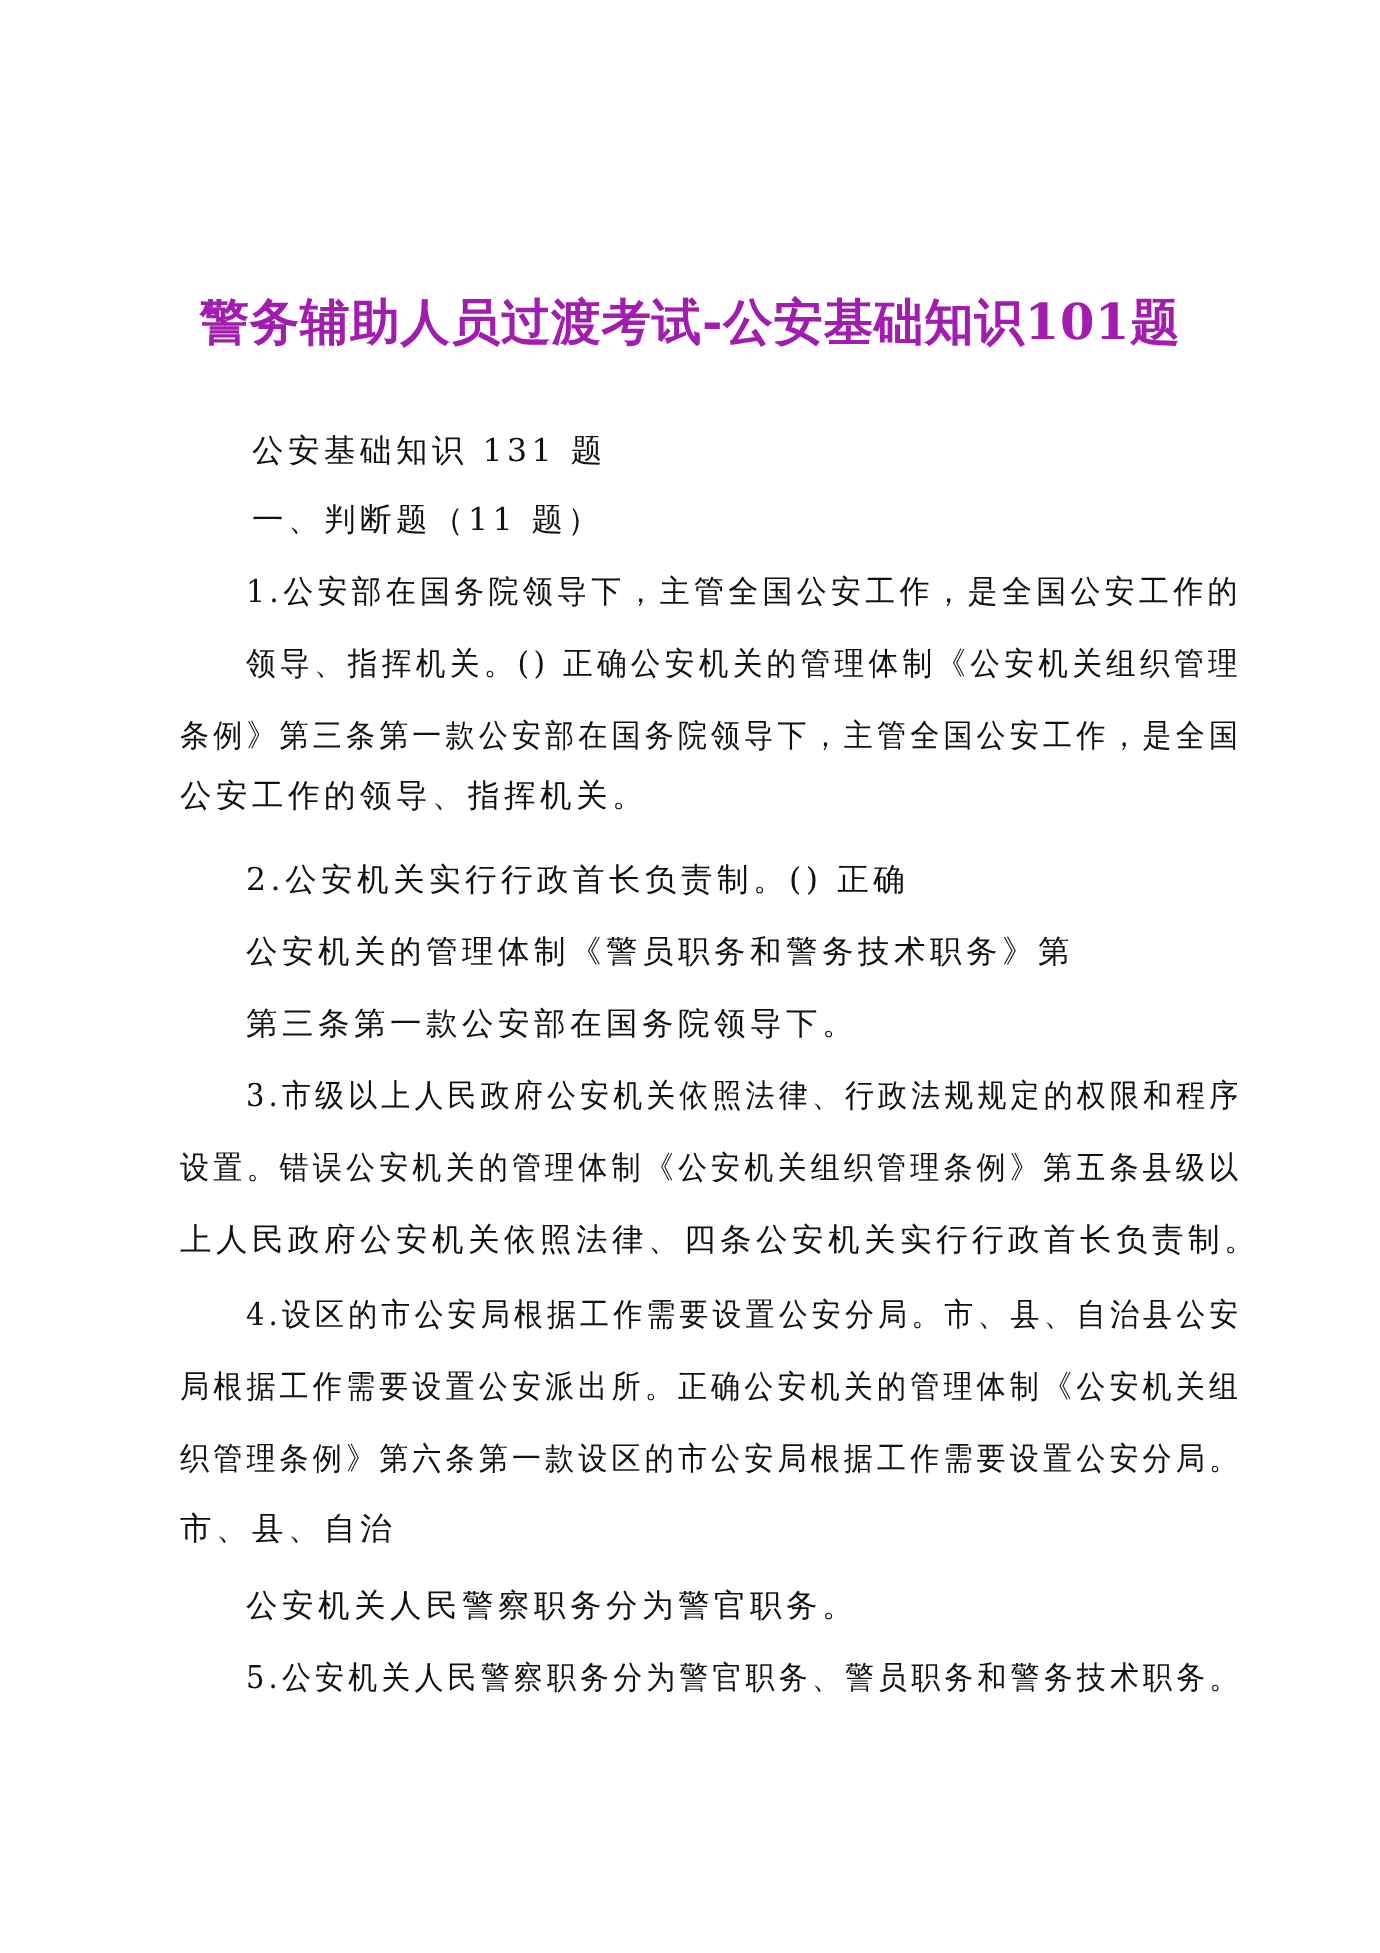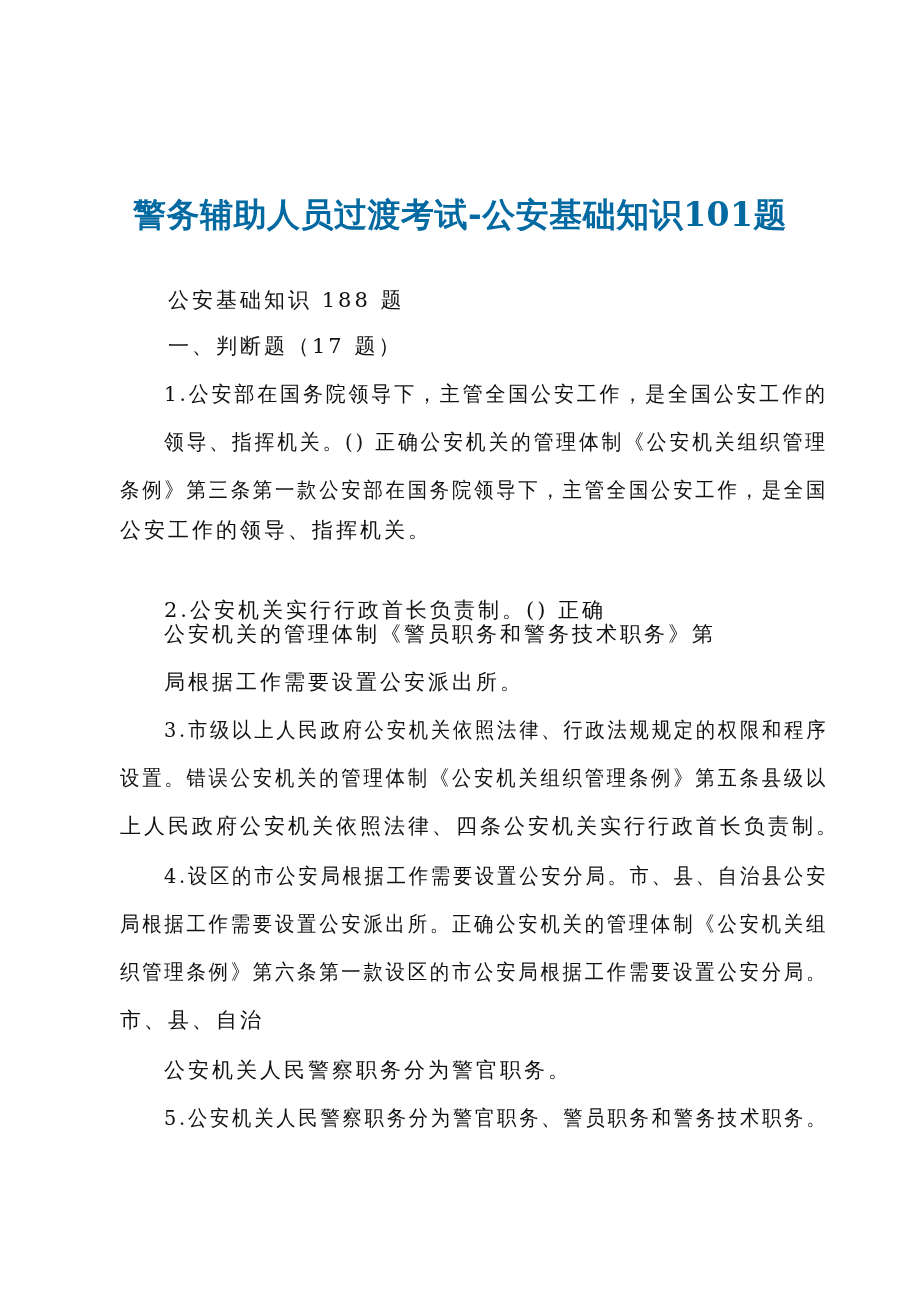--- a/index.html
+++ b/index.html
@@ -1,42 +1,42 @@
 <!DOCTYPE html>
 <html><head>
 <meta charset="utf-8">
 <style>
   html, body { margin:0; padding:0; background:#ffffff; }
   body { width:920px; height:1302px; position:relative; overflow:hidden; }
   .page { position:absolute; left:0; top:0; width:920px; height:1302px; background:#fff; }
   .title {
     position:absolute; left:0; width:920px; top:193px; text-align:center;
     font-family:"DejaVu Serif", serif; font-weight:bold; font-size:33px;
-    color:#0369a1; letter-spacing:0.5px; white-space:nowrap;
+    color:#a21caf; letter-spacing:0.5px; white-space:nowrap;
   }
   .line {
     position:absolute; font-family:"DejaVu Serif", serif; font-size:21px;
     color:#111; white-space:nowrap; letter-spacing:3px; line-height:28px;
   }
 </style>
 </head>
 <body>
 
 <div class="page">
   <div class="title">警务辅助人员过渡考试-公安基础知识101题</div>
   <div id="lines">
-      <div class="line" style="left: 168px; top: 286px;">公安基础知识 188 题</div>
-      <div class="line" style="left: 168px; top: 332px;">一、判断题（17 题）</div>
+      <div class="line" style="left: 168px; top: 286px;">公安基础知识 131 题</div>
+      <div class="line" style="left: 168px; top: 332px;">一、判断题（11 题）</div>
       <div class="line" style="left: 164px; top: 380px; transform-origin: left top; transform: scaleX(0.951);">1.公安部在国务院领导下，主管全国公安工作，是全国公安工作的</div>
       <div class="line" style="left: 164px; top: 428px; transform-origin: left top; transform: scaleX(0.943);">领导、指挥机关。() 正确公安机关的管理体制《公安机关组织管理</div>
       <div class="line" style="left: 120px; top: 476px; transform-origin: left top; transform: scaleX(0.922);">条例》第三条第一款公安部在国务院领导下，主管全国公安工作，是全国</div>
       <div class="line" style="left: 120px; top: 516px;">公安工作的领导、指挥机关。</div>
-      <div class="line" style="left: 164px; top: 596px;">2.公安机关实行行政首长负责制。() 正确</div>
+      <div class="line" style="left: 164px; top: 572px;">2.公安机关实行行政首长负责制。() 正确</div>
       <div class="line" style="left: 164px; top: 620px;">公安机关的管理体制《警员职务和警务技术职务》第</div>
-      <div class="line" style="left: 164px; top: 668px;">局根据工作需要设置公安派出所。</div>
+      <div class="line" style="left: 164px; top: 668px;">第三条第一款公安部在国务院领导下。</div>
       <div class="line" style="left: 164px; top: 716px; transform-origin: left top; transform: scaleX(0.92);">3.市级以上人民政府公安机关依照法律、行政法规规定的权限和程序</div>
       <div class="line" style="left: 120px; top: 764px; transform-origin: left top; transform: scaleX(0.922);">设置。错误公安机关的管理体制《公安机关组织管理条例》第五条县级以</div>
       <div class="line" style="left: 120px; top: 812px;">上人民政府公安机关依照法律、四条公安机关实行行政首长负责制。</div>
       <div class="line" style="left: 164px; top: 862px; transform-origin: left top; transform: scaleX(0.92);">4.设区的市公安局根据工作需要设置公安分局。市、县、自治县公安</div>
       <div class="line" style="left: 120px; top: 910px; transform-origin: left top; transform: scaleX(0.922);">局根据工作需要设置公安派出所。正确公安机关的管理体制《公安机关组</div>
       <div class="line" style="left: 120px; top: 958px; transform-origin: left top; transform: scaleX(0.922);">织管理条例》第六条第一款设区的市公安局根据工作需要设置公安分局。</div>
       <div class="line" style="left: 120px; top: 1008px; font-family: Liberation Mono, monospace;">市、县、自治</div>
       <div class="line" style="left: 164px; top: 1056px;">公安机关人民警察职务分为警官职务。</div>
       <div class="line" style="left: 164px; top: 1104px; transform-origin: left top; transform: scaleX(0.92);">5.公安机关人民警察职务分为警官职务、警员职务和警务技术职务。</div>
     </div>

